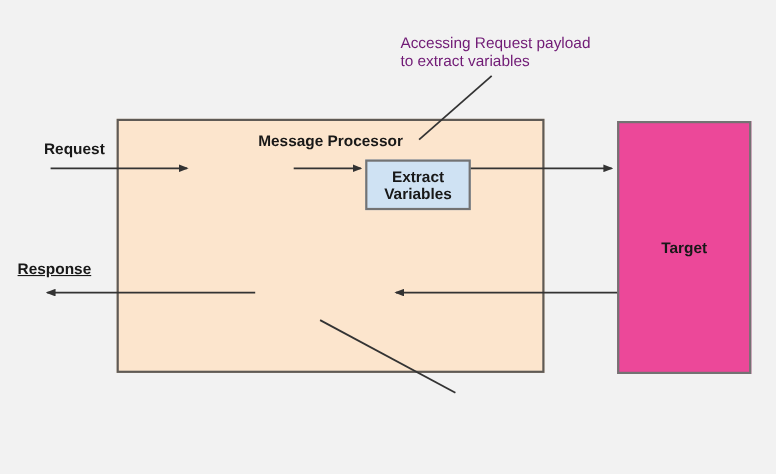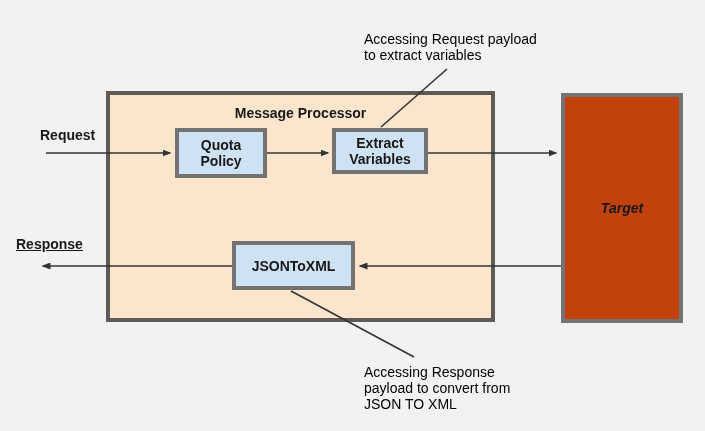--- a/index.html
+++ b/index.html
@@ -22,21 +22,22 @@
     pointer-events: none;
     z-index: 5;
   }
   .connectors line {
     stroke: #333333;
     stroke-width: 1.6;
   }
 
   .box {
     position: absolute;
-    border: 4px solid #737373;
+    border: 2px solid #737373;
+    margin-top: 17px;
   }
 
   .mp-box {
     left: 106px; top: 91px;
     width: 389px; height: 231px;
     border-color: #5f5a55;
     z-index: 1;
   }
   .mp-title {
     margin-top: 10px;
@@ -74,63 +75,53 @@
     z-index: 3;
   }
   .request-label  { left: 40px; top: 127px; }
   .response-label { left: 16px; top: 236px; text-decoration: underline; }
 
   .annotation {
     position: absolute;
     font-size: 14px;
     line-height: 16px;
     white-space: pre-line;
-    color: #000000;
+    color: #701a75;
     z-index: 3;
   }
   .annotation-request  { left: 364px; top: 31px; }
   .annotation-response { left: 364px; top: 364px; }
 </style>
 </head>
 <body>
 
 <div class="stage" style="background-color: rgb(242, 242, 242);">
 
   <div class="box mp-box" style="background-color: rgb(252, 229, 205);">
     <div class="mp-title">Message Processor</div>
   </div>
 
-  <div class="box node quota-box" style="background-color: rgb(207, 226, 243);">
-    <span>Quota
-Policy</span>
-  </div>
 
   <div class="box node extract-box" style="background-color: rgb(207, 226, 243);">
     <span>Extract
 Variables</span>
   </div>
 
-  <div class="box node jsontoxml-box" style="background-color: rgb(207, 226, 243);">
-    <span>JSONToXML</span>
-  </div>
 
-  <div class="box node target-box" style="background-color: #c2410c; font-style: italic;">
+  <div class="box node target-box" style="background-color: #ec4899;">
     <span>Target</span>
   </div>
 
   <div class="flow-label request-label">Request</div>
 
   <div class="flow-label response-label">Response</div>
 
   <div class="annotation annotation-request">Accessing Request payload
 to extract variables</div>
 
-  <div class="annotation annotation-response">Accessing Response
-payload to convert from
-JSON TO XML</div>
 
   <svg class="connectors" viewBox="0 0 705 431" xmlns="http://www.w3.org/2000/svg">
     <defs>
       <marker id="arrowhead" markerWidth="9" markerHeight="7" refX="7.5" refY="3.5" orient="auto" markerUnits="userSpaceOnUse">
         <path d="M0,0 L9,3.5 L0,7 Z" fill="#333333"></path>
       </marker>
     </defs>
 
     <line x1="46" y1="153" x2="170" y2="153" marker-end="url(#arrowhead)"></line>
 

